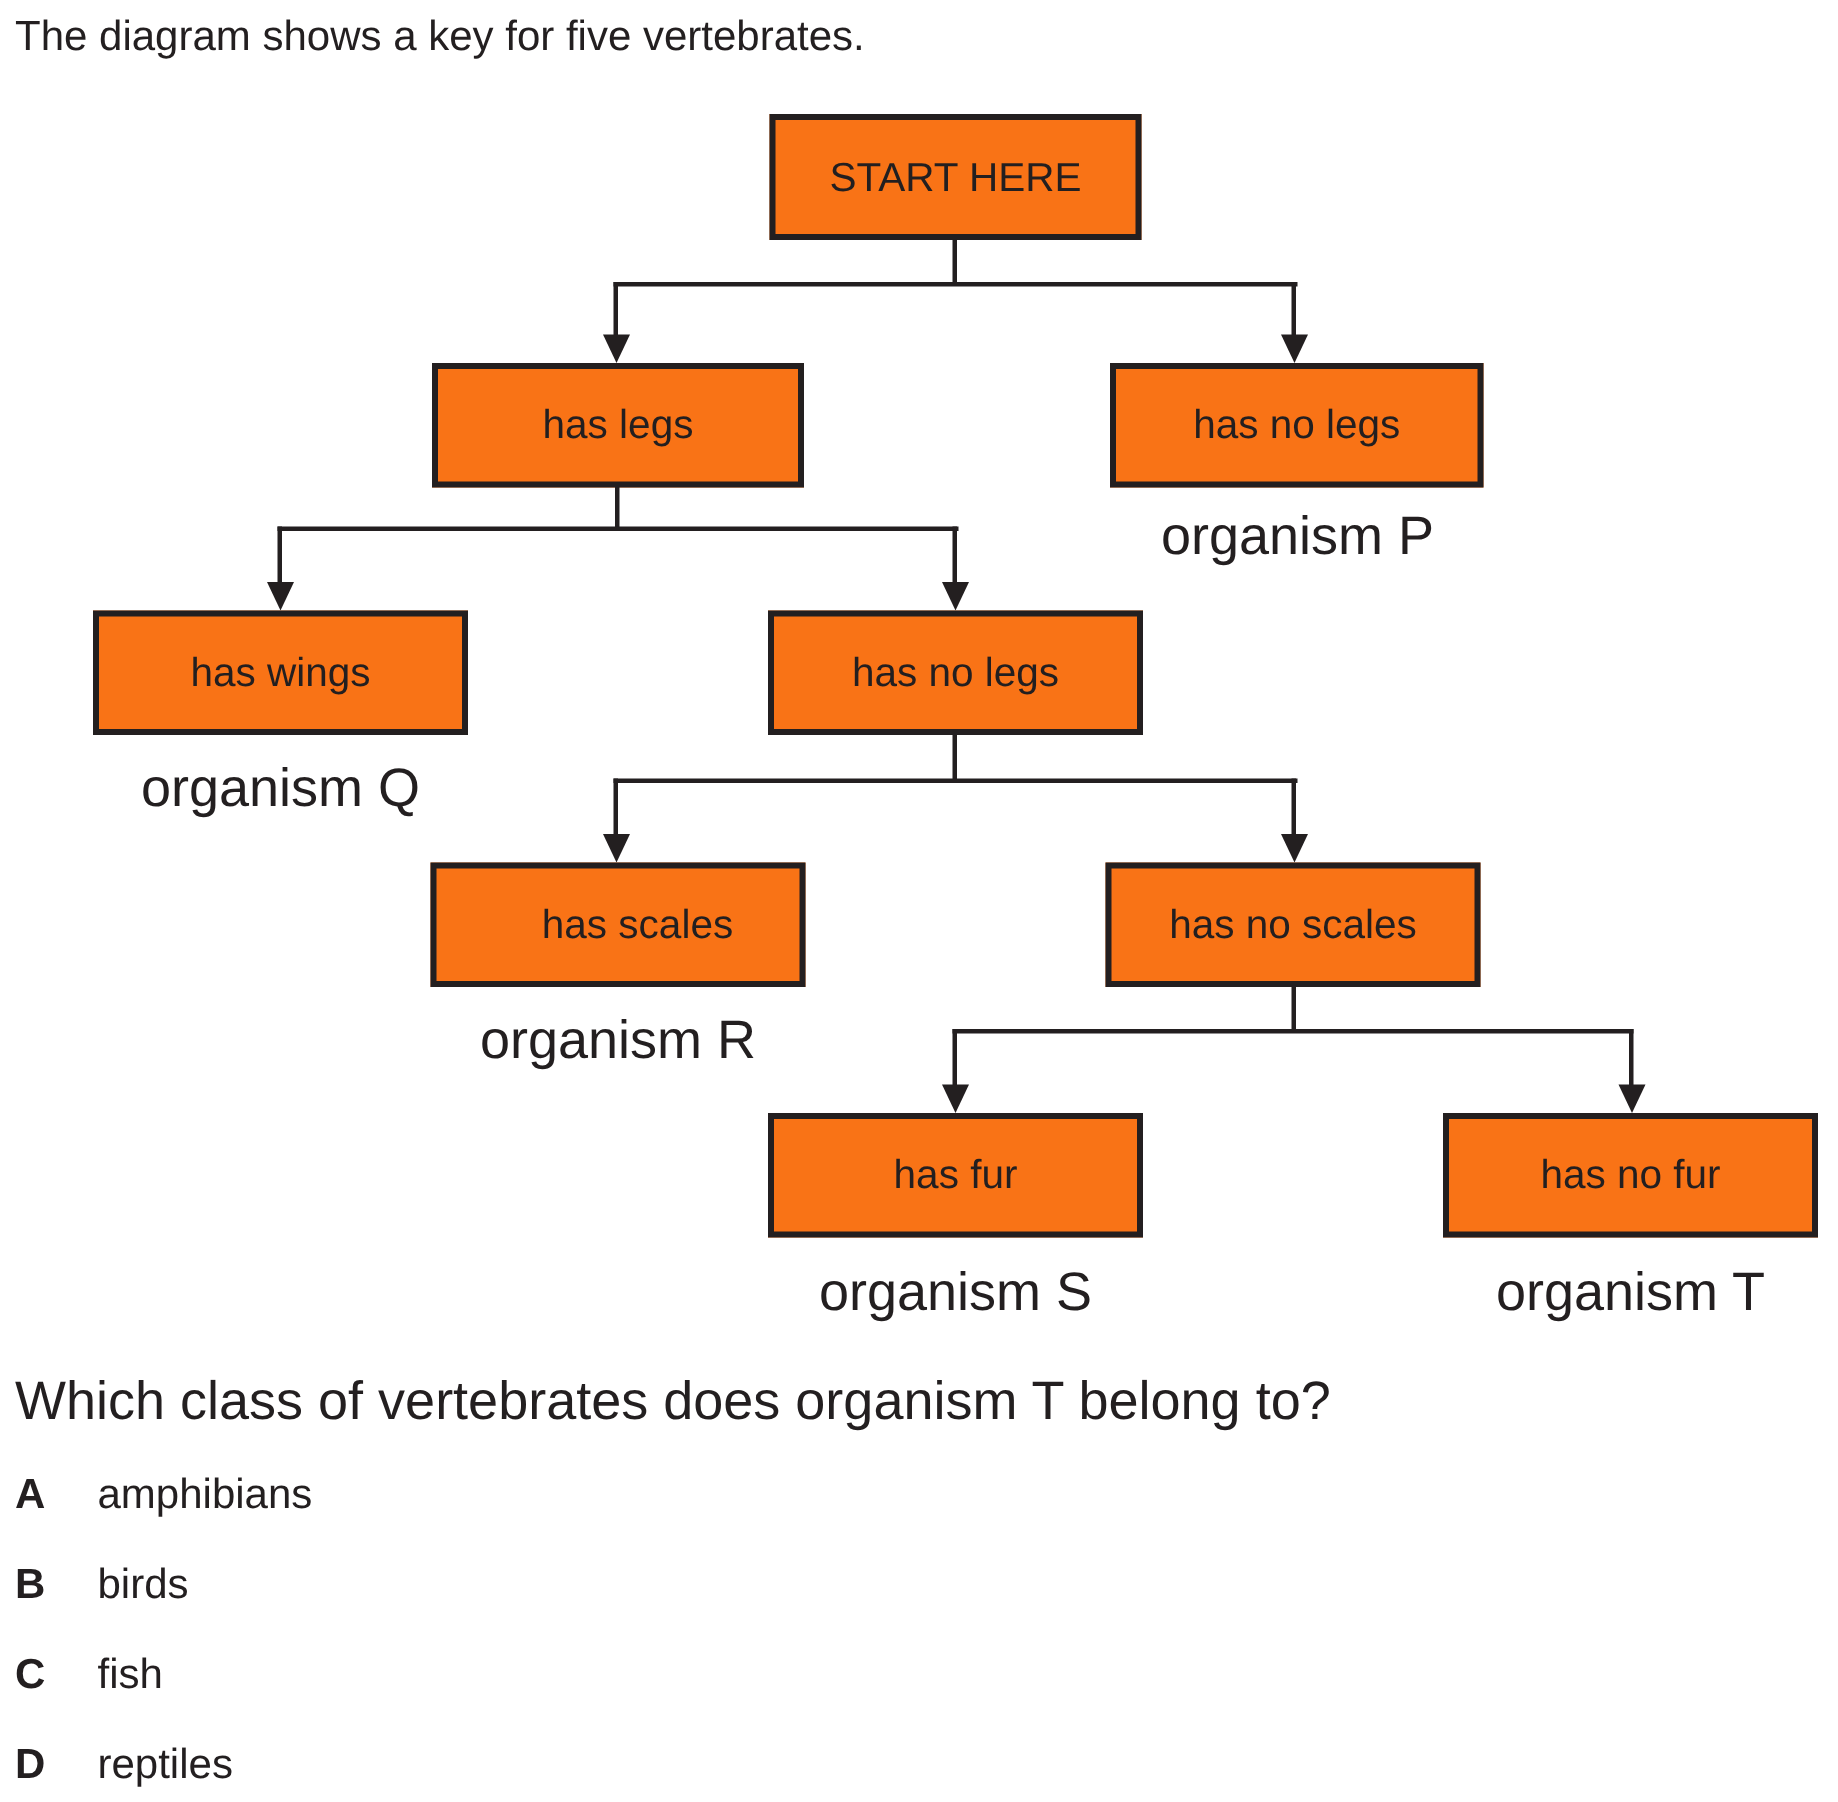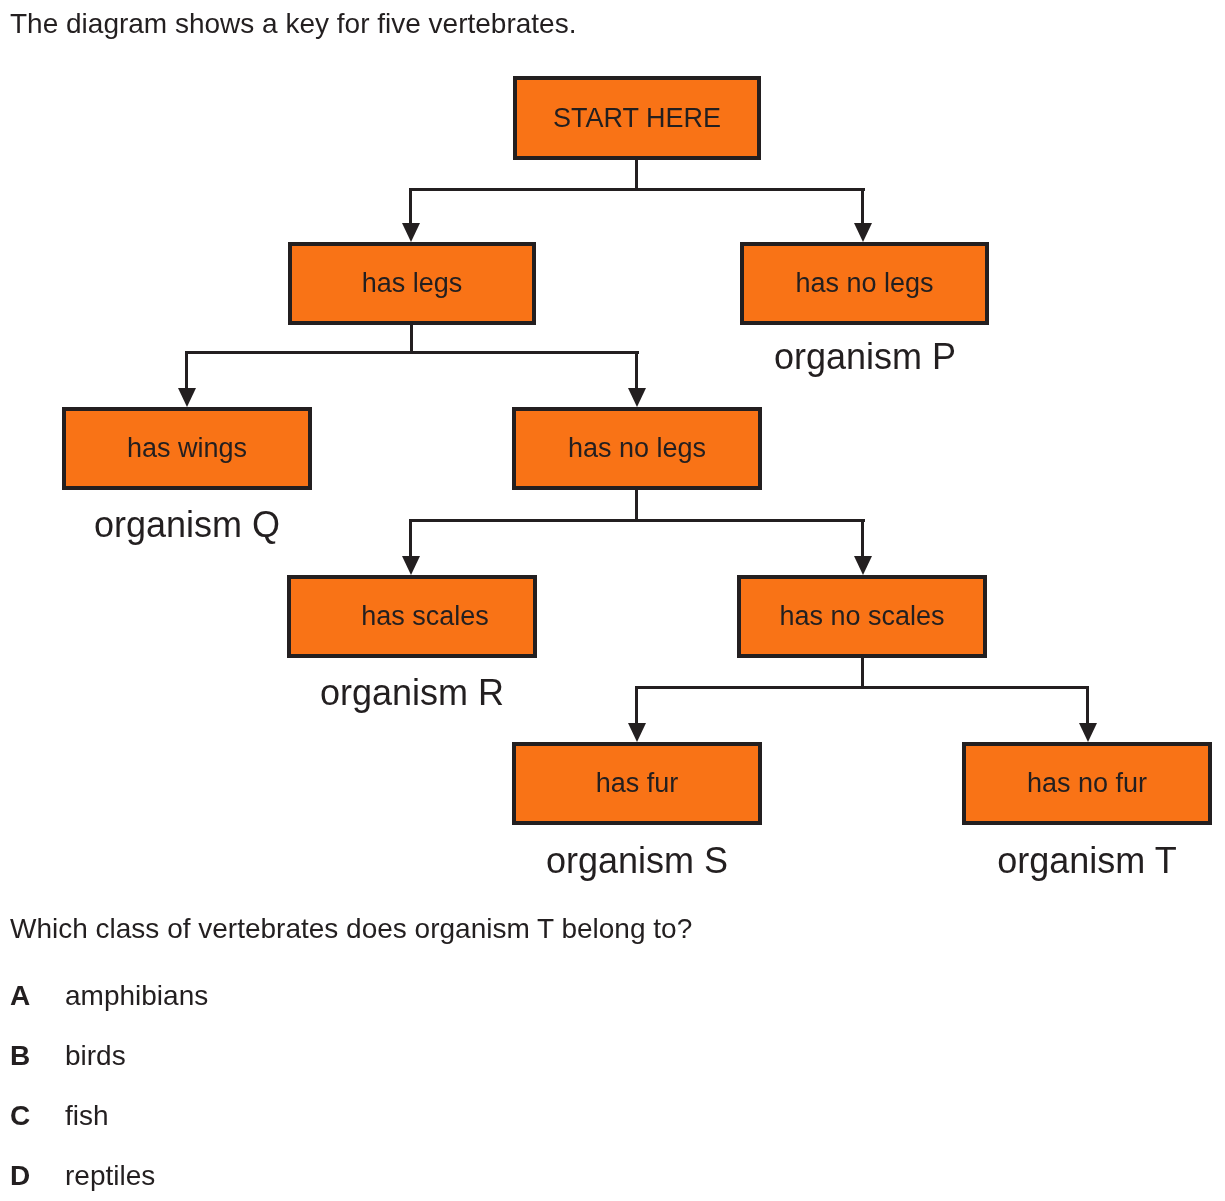--- a/index.html
+++ b/index.html
@@ -49,21 +49,21 @@
   .org-label {
     position: absolute;
     width: 220px;
     text-align: center;
     font-size: 36px;
     color: var(--ink);
   }
   .question {
     position: absolute;
     left: 10px;
-    font-size: 28px;
+    font-size: 36px;
   }
   .option-letter {
     position: absolute;
     left: 10px;
     font-size: 28px;
     font-weight: bold;
   }
   .option-text {
     position: absolute;
     left: 65px;

